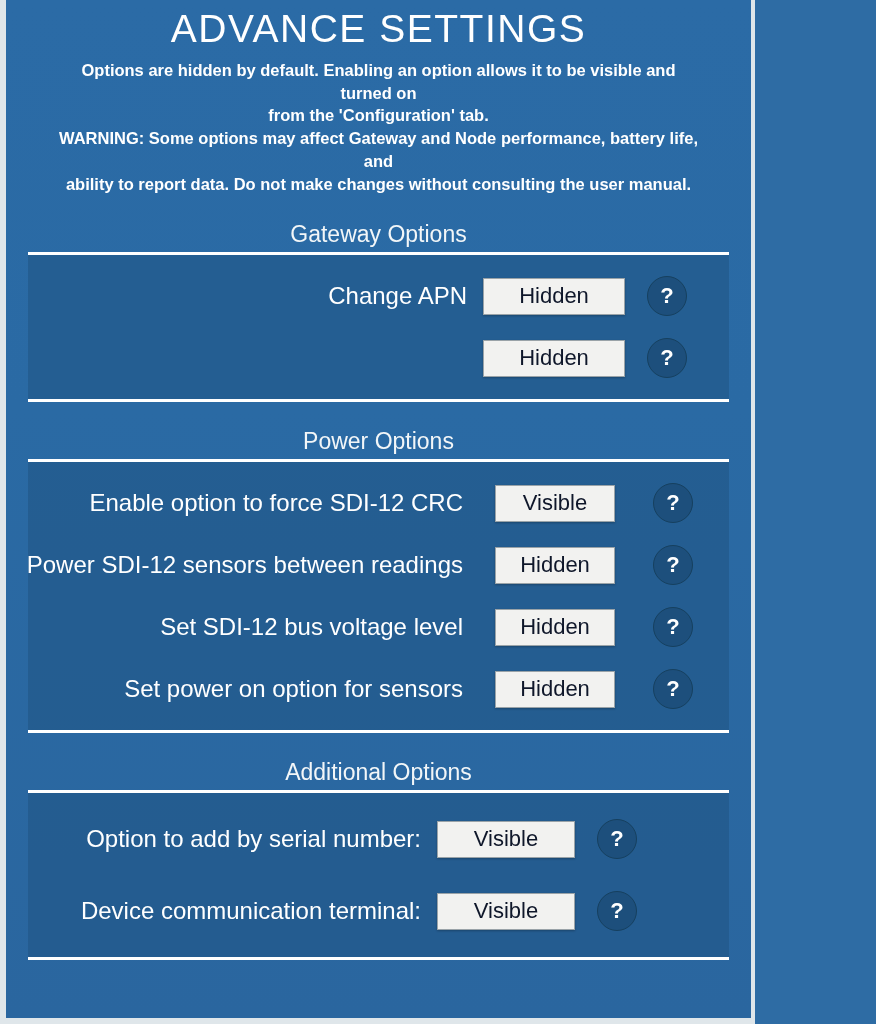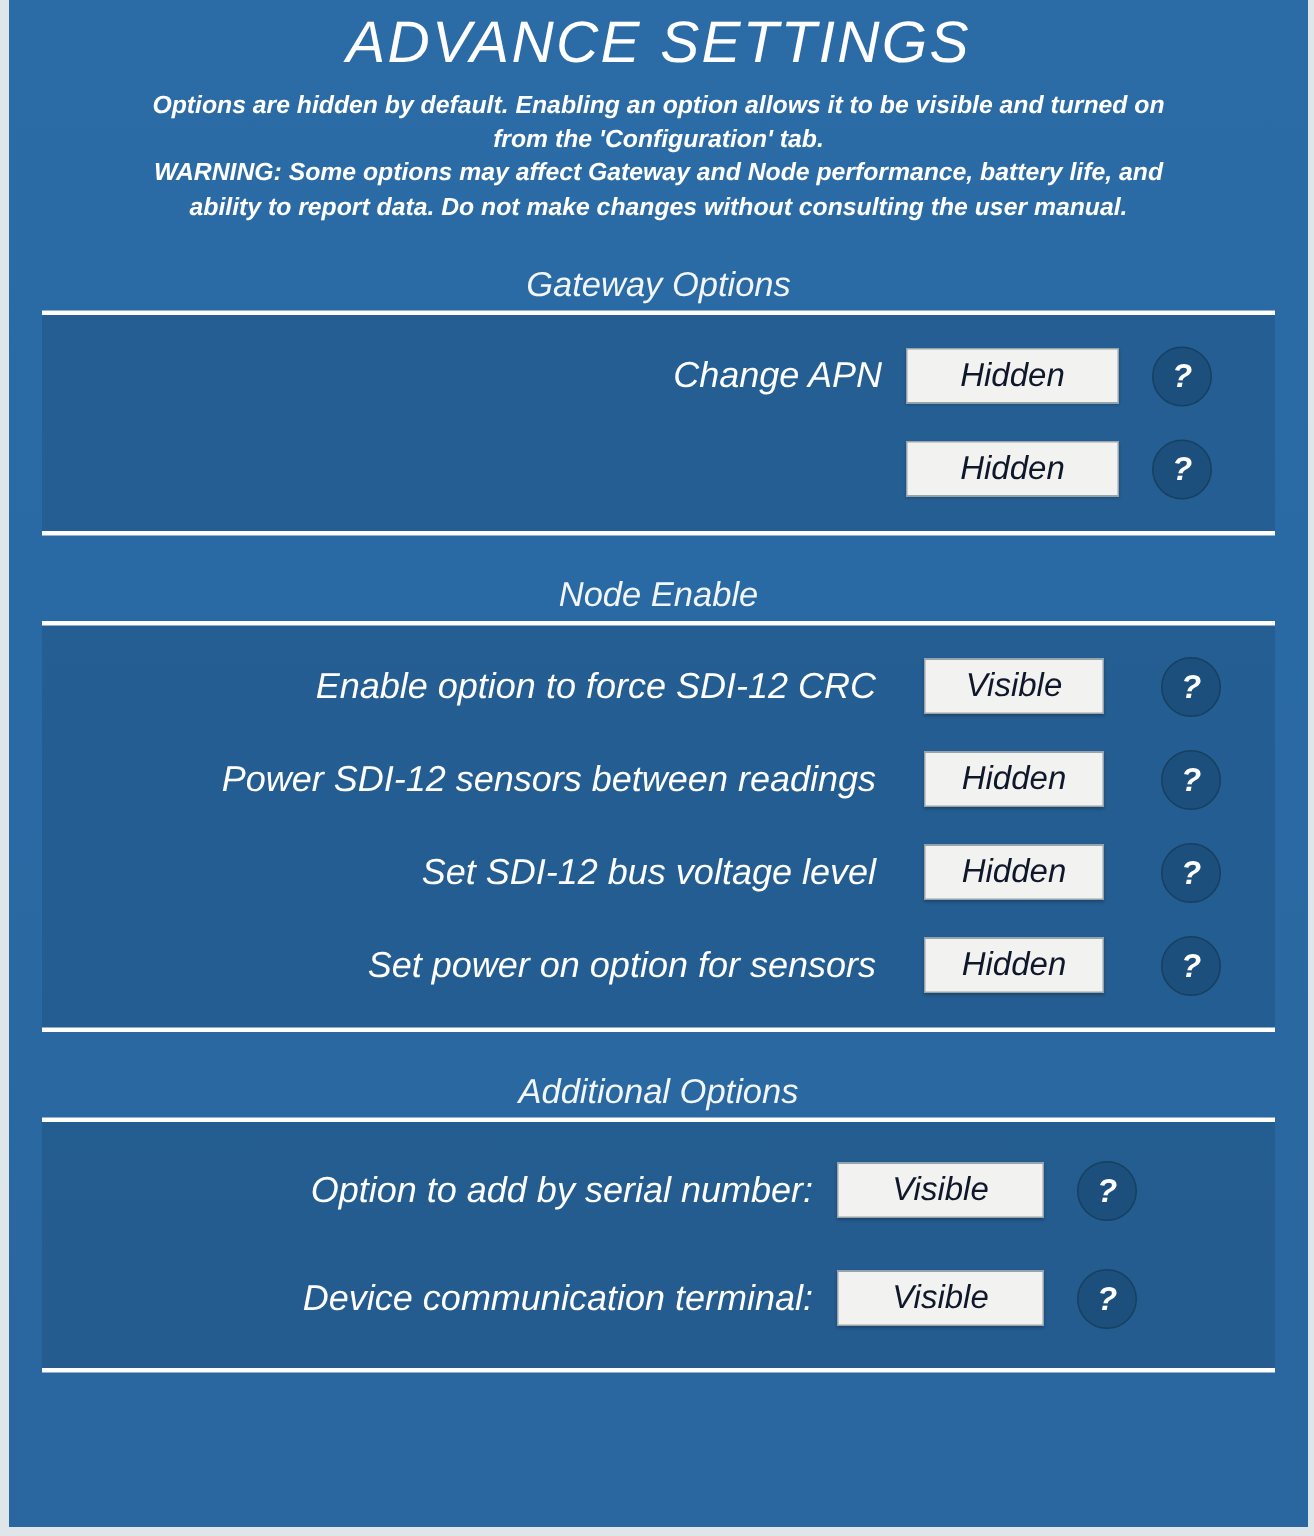--- a/index.html
+++ b/index.html
@@ -10,28 +10,27 @@
   body {
     width: 876px;
     height: 1024px;
     background: #2e6ca4;
     font-family: "Liberation Sans", sans-serif;
     color: #ffffff;
     overflow: hidden;
   }
   .page {
     position: relative;
-    width: 876px;
+    width: 755px;
     height: 1024px;
     background: linear-gradient(180deg, #2b6ba6 0%, #2a6aa4 40%, #2a669f 100%);
     border-left: 6px solid #dfe6ea;
     border-right: 4px solid #dfe6ea;
     border-bottom: 6px solid #dfe6ea;
     padding: 0 22px;
-    font-style: italic;
   }
   .title {
     text-align: center;
     font-size: 39px;
     letter-spacing: 1.5px;
     font-weight: 400;
     padding-top: 8px;
     line-height: 1.1;
     color: #ffffff;
   }
@@ -138,21 +137,21 @@
 
       <div class="row">
         <div class="value-box">Hidden</div>
         <div class="help">?</div>
       </div>
 
     </div>
   </div>
 
   <div class="section sec-node">
-    <div class="section-title">Node Enable</div>
+    <div class="section-title">Power Options</div>
     <div class="panel">
 
       <div class="row">
         <span class="row-label">Enable option to force SDI-12 CRC</span>
         <div class="value-box">Visible</div>
         <div class="help">?</div>
       </div>
 
       <div class="row">
         <span class="row-label">Power SDI-12 sensors between readings</span>

